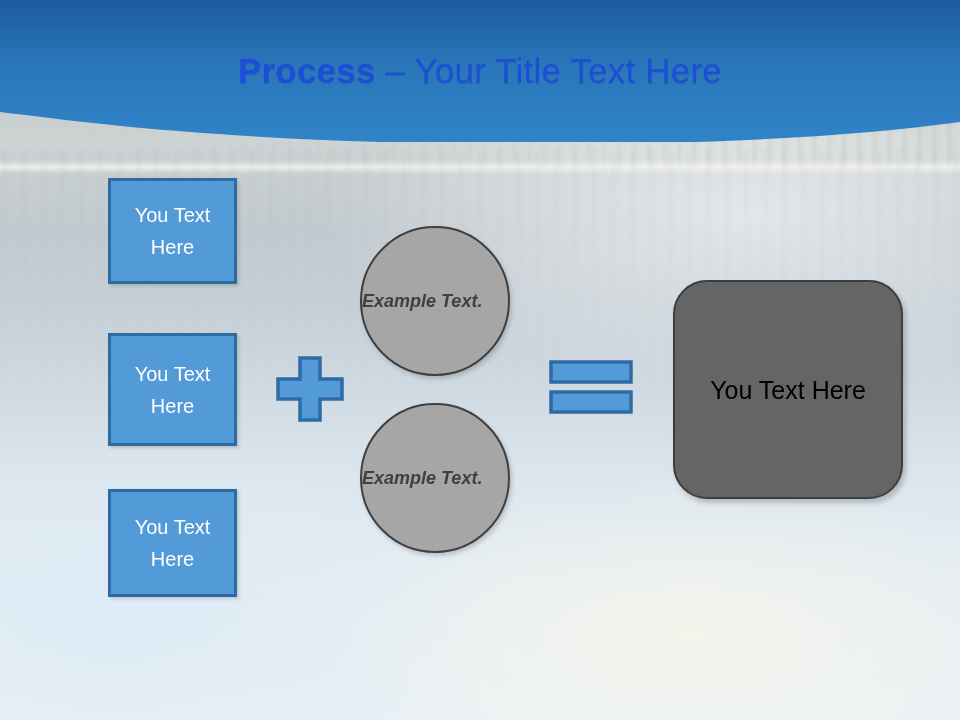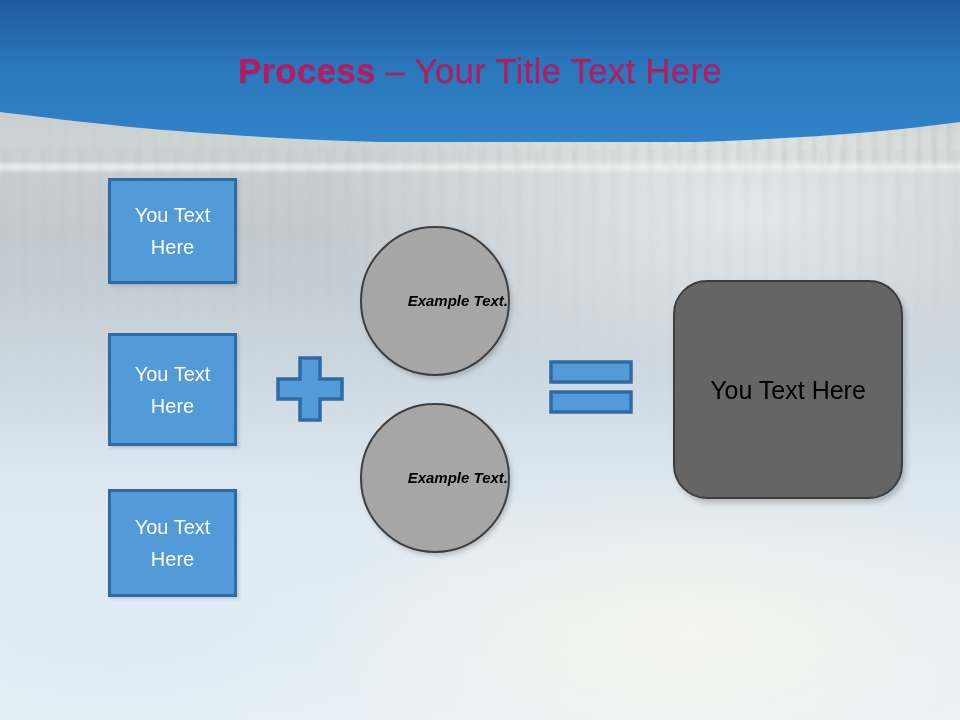--- a/index.html
+++ b/index.html
@@ -98,21 +98,21 @@
     height: 142px;
     overflow: hidden;
   }
   .header-band svg { display: block; }
 
   .slide-title {
     position: absolute;
     left: 0; right: 0;
     top: 50px;
     text-align: center;
-    color: #be185d;
+    color: #1d4ed8;
     font-size: 35px;
     line-height: 42px;
     letter-spacing: 0.2px;
     white-space: nowrap;
     text-shadow: 0 1px 1px rgba(0,0,0,0.12);
   }
   .slide-title .t-strong { font-weight: bold; }
   .slide-title .t-dash { font-weight: normal; }
   .slide-title .t-rest { font-weight: normal; }
 
@@ -158,23 +158,23 @@
   .gray-circle {
     position: absolute;
     box-sizing: border-box;
     width: 150px;
     height: 150px;
     border-radius: 50%;
     background: #a6a6a6;
     border: 2px solid #3f3f3f;
     display: flex;
     align-items: center;
-    justify-content: flex-end;
-    color: #000000;
-    font-size: 15px;
+    justify-content: flex-start;
+    color: #404040;
+    font-size: 18px;
     font-weight: bold;
     font-style: italic;
     line-height: 24px;
     text-align: center;
     box-shadow: 2px 3px 4px rgba(60,66,72,0.25);
   }
   #gray-circle-1 { left: 360px; top: 226px; }
   #gray-circle-2 { left: 360px; top: 403px; }
 
   

